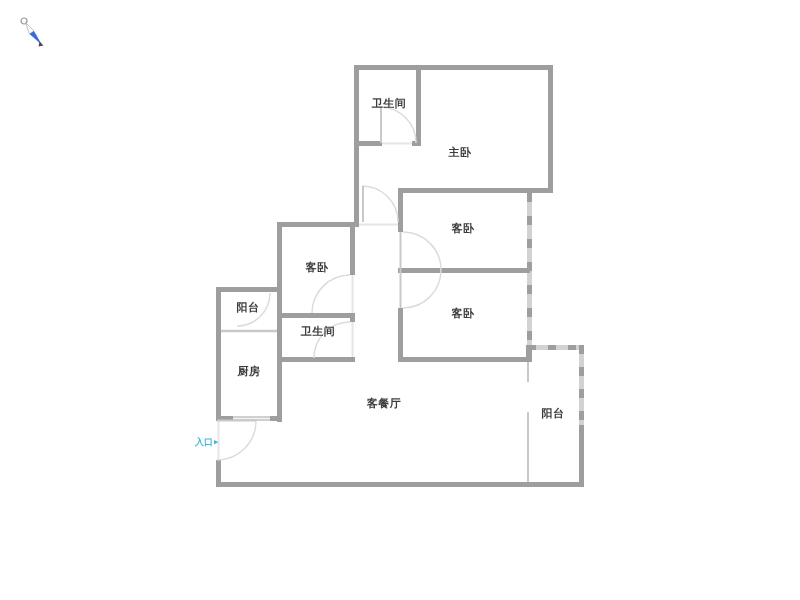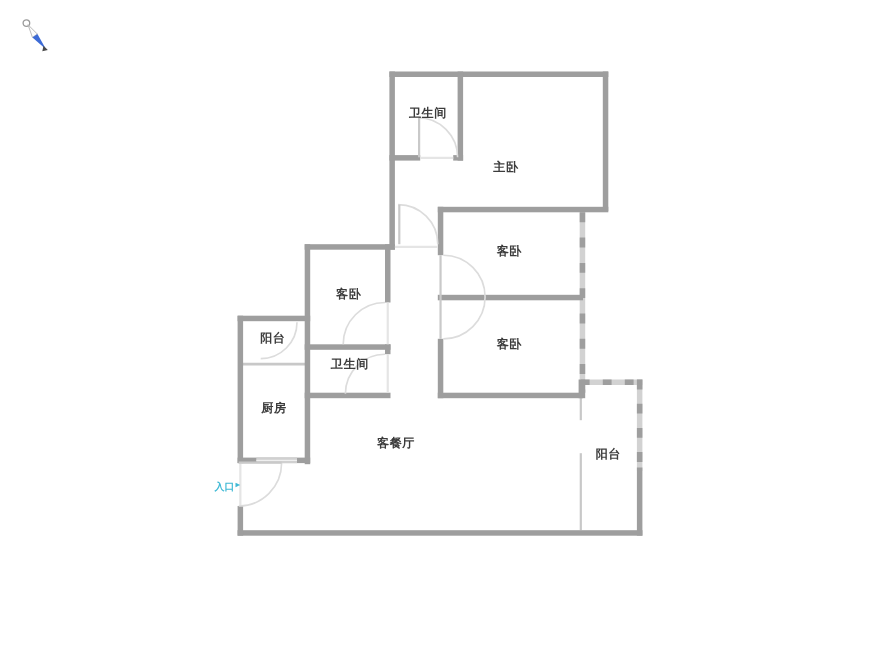--- a/index.html
+++ b/index.html
@@ -106,21 +106,21 @@
   </svg>
 
   <div class="room-label" style="left: 389px; top: 103px; color: rgb(60, 60, 60);">卫生间</div>
   <div class="room-label" style="left: 460px; top: 152px; color: rgb(60, 60, 60);">主卧</div>
   <div class="room-label" style="left: 463px; top: 228px; color: rgb(60, 60, 60);">客卧</div>
   <div class="room-label" style="left: 317px; top: 267px; color: rgb(60, 60, 60);">客卧</div>
   <div class="room-label" style="left: 463px; top: 313px; color: rgb(60, 60, 60);">客卧</div>
   <div class="room-label" style="left: 248px; top: 307px; color: rgb(60, 60, 60);">阳台</div>
   <div class="room-label" style="left: 318px; top: 331px; color: rgb(60, 60, 60);">卫生间</div>
   <div class="room-label" style="left: 249px; top: 371px; color: rgb(60, 60, 60);">厨房</div>
-  <div class="room-label" style="left: 360px; top: 403px; color: rgb(60, 60, 60);">客餐厅</div>
+  <div class="room-label" style="left: 384px; top: 403px; color: rgb(60, 60, 60);">客餐厅</div>
   <div class="room-label" style="left: 553px; top: 413px; color: rgb(60, 60, 60);">阳台</div>
 
   <div class="entrance-label" style="color: rgb(63, 185, 213);">
     <span>入口</span>
     <span class="arrow">▶</span>
   </div>
 
 </div>
 
 </body></html>

